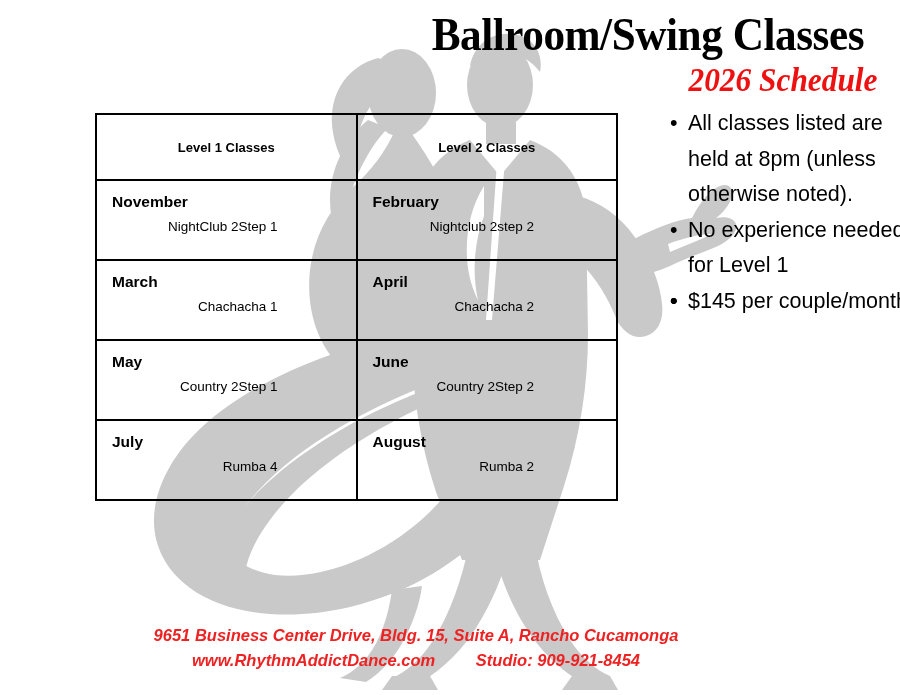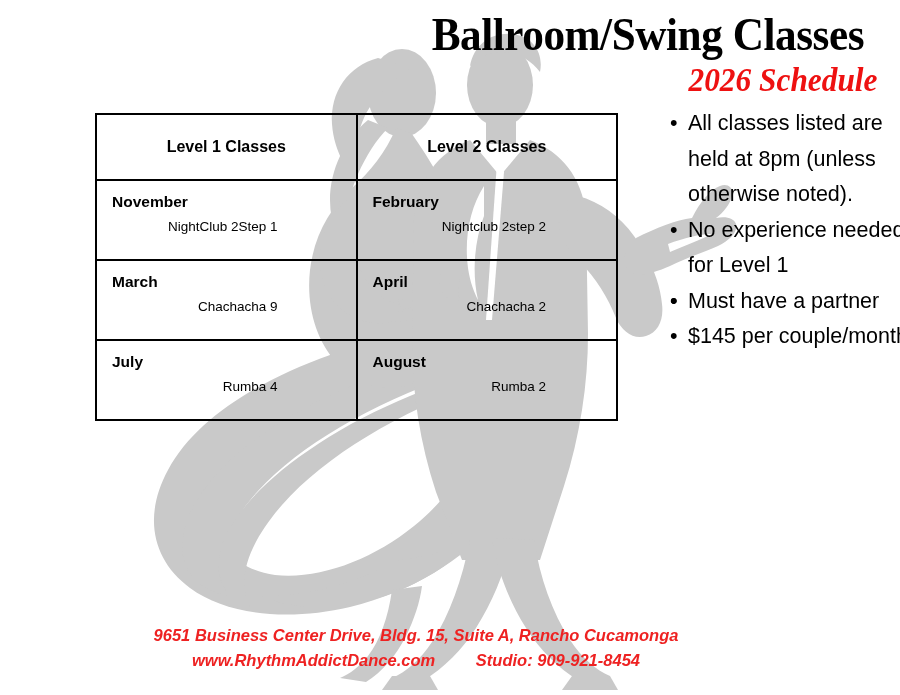--- a/index.html
+++ b/index.html
@@ -77,21 +77,21 @@
   #schedule-table td, #schedule-table th {
     border: 2.5px solid #000000;
     padding: 0;
     background: transparent;
     vertical-align: top;
   }
   #schedule-table th {
     height: 64px;
     text-align: center;
     vertical-align: middle;
-    font-size: 16px;
+    font-size: 13px;
     font-weight: bold;
     color: #000000;
   }
   .month-cell {
     height: 78px;
     position: relative;
   }
   .month-name {
     position: absolute;
     left: 15px;
@@ -104,21 +104,21 @@
   .dance-name {
     position: absolute;
     right: 78px;
     top: 38px;
     font-size: 13.5px;
     font-weight: normal;
     color: #000000;
     white-space: nowrap;
   }
   td.col-right .dance-name {
-    right: 70px;
+    right: 82px;
   }
 
   
   #notes-list {
     position: absolute;
     left: 662px;
     top: 106px;
     width: 228px;
     margin: 0;
     padding: 0 0 0 26px;
@@ -340,25 +340,35 @@
           <span class="dance-name">NightClub 2Step 1</span>
         </td>
         <td class="month-cell col-right">
           <span class="month-name">February</span>
           <span class="dance-name">Nightclub 2step 2</span>
         </td>
       </tr>
       <tr>
         <td class="month-cell col-left">
           <span class="month-name">March</span>
-          <span class="dance-name">Chachacha 9</span>
+          <span class="dance-name">Chachacha 1</span>
         </td>
         <td class="month-cell col-right">
           <span class="month-name">April</span>
           <span class="dance-name">Chachacha 2</span>
+        </td>
+      </tr>
+      <tr>
+        <td class="month-cell col-left">
+          <span class="month-name">May</span>
+          <span class="dance-name">Country 2Step 1</span>
+        </td>
+        <td class="month-cell col-right">
+          <span class="month-name">June</span>
+          <span class="dance-name">Country 2Step 2</span>
         </td>
       </tr>
       <tr>
         <td class="month-cell col-left">
           <span class="month-name">July</span>
           <span class="dance-name">Rumba 4</span>
         </td>
         <td class="month-cell col-right">
           <span class="month-name">August</span>
           <span class="dance-name">Rumba 2</span>
@@ -374,21 +384,20 @@
     </li>
     <li>
       <span class="bullet-dot">•</span>
       <span>No experience needed for Level 1</span>
     </li>
     <li>
       <span class="bullet-dot">•</span>
     </li>
     <li>
       <span class="bullet-dot">•</span>
-      <span>Must have a partner</span>
     </li>
     <li>
       <span class="bullet-dot">•</span>
       <span>$145 per couple/month</span>
     </li>
   </ul>
 
   <div id="footer">
     <div id="footer-address">9651 Business Center Drive, Bldg. 15, Suite A, Rancho Cucamonga</div>
     <div id="footer-row2">

